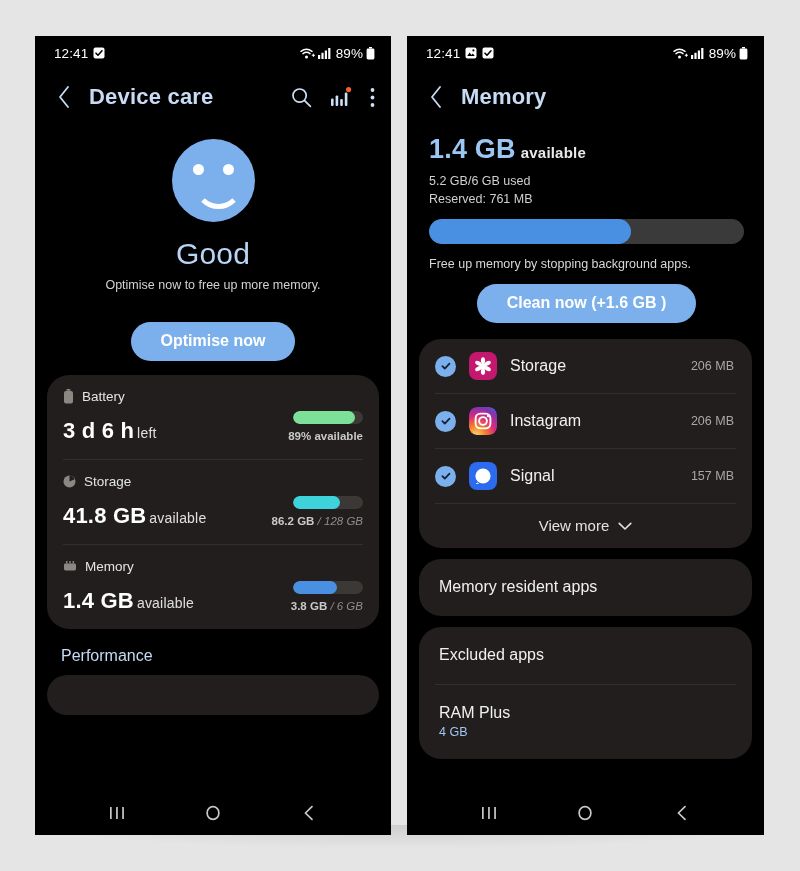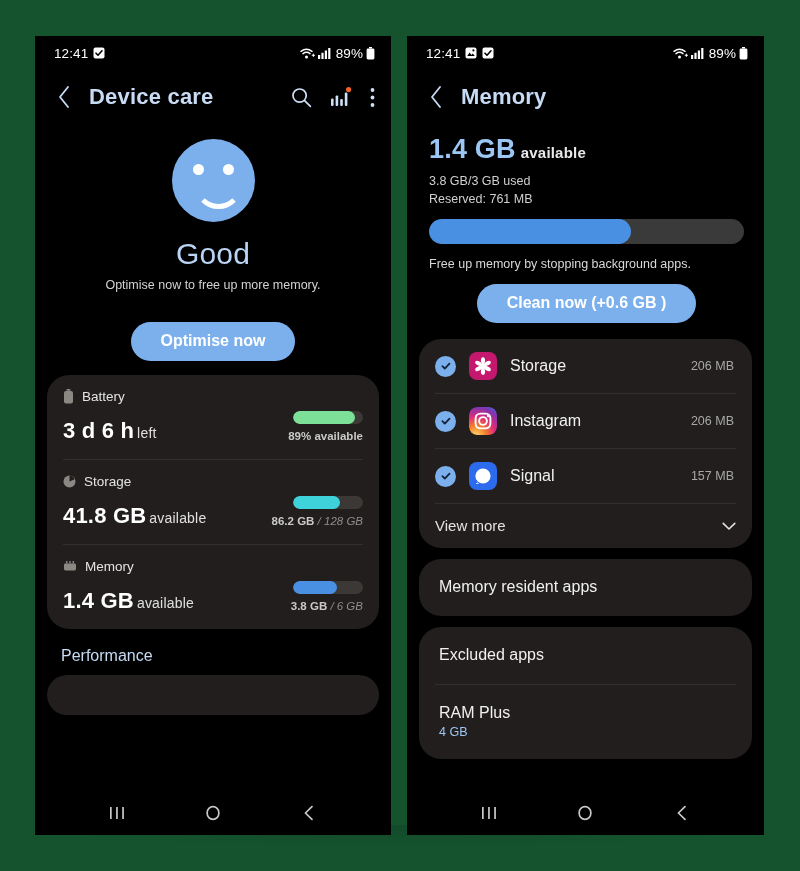--- a/index.html
+++ b/index.html
@@ -5,21 +5,21 @@
   html, body {
     margin: 0; padding: 0;
     width: 800px; height: 871px;
     background: #ffffff;
     font-family: "Liberation Sans", sans-serif;
     -webkit-font-smoothing: antialiased;
   }
   .stage {
     position: relative;
     width: 800px; height: 871px;
-    background: #14532d;
+    background: #e5e5e5;
     overflow: hidden;
   }
 
   
   .phone {
     position: absolute;
     top: 36px;
     height: 799px;
     background: #000000;
     overflow: hidden;
@@ -203,21 +203,21 @@
   .appicon {
     width: 28px; height: 28px; border-radius: 8px; flex: 0 0 28px;
     position: relative; overflow: hidden;
   }
   .app-name { flex: 1 1 auto; font-size: 16px; color: #f0f0f0; }
   .app-size { font-size: 12.5px; color: #a8a8a8; }
   .viewmore {
     border-top: 1px solid #332f2e;
     text-align:center; padding: 13px 0 14px;
     color: #e3e3e3; font-size: 15px;
-    display:flex; align-items:center; justify-content:space-between; gap:9px;
+    display:flex; align-items:center; justify-content:center; gap:9px;
     cursor: pointer;
   }
 
   .menu-card { padding: 0 16px; }
   .menu-row { padding: 19px 4px 20px; font-size: 16px; color: #f0f0f0; cursor:pointer; }
   .menu-row + .menu-row { border-top: 1px solid #332f2e; }
   .menu-row .sub { display:block; font-size: 12.5px; color: #9cc7f4; margin-top: 3px; }
 
   
   .navbar {
@@ -488,29 +488,29 @@
       <div class="title">Memory</div>
     </div>
 
     <div class="screen">
 
       <div class="mem-head">
         <div class="mem-avail">
           <span>1.4 GB</span><span class="sub">available</span>
         </div>
         <div class="mem-line">
-          <div>3.8 GB/3 GB used</div>
+          <div>5.2 GB/6 GB used</div>
           <div>Reserved: 761 MB</div>
         </div>
         <div class="mem-bar">
             <i id="bar-mem-big" style="width: 64%; background: rgb(74, 144, 226);"></i>
           </div>
         <div class="mem-hint">Free up memory by stopping background apps.</div>
         <div class="clean-wrap">
-          <button class="pill-btn" style="margin-top:0">Clean now (+0.6 GB )</button>
+          <button class="pill-btn" style="margin-top:0">Clean now (+1.6 GB )</button>
         </div>
       </div>
 
       <div class="card applist">
 
         <div class="app-row">
           <div class="check">
             <svg width="12" height="12" viewBox="0 0 12 12">
                 <path d="M2.4 6.2 L4.8 8.6 L9.5 3.6" stroke="#15233a" stroke-width="1.8" fill="none" stroke-linecap="round" stroke-linejoin="round"></path>
               </svg>

